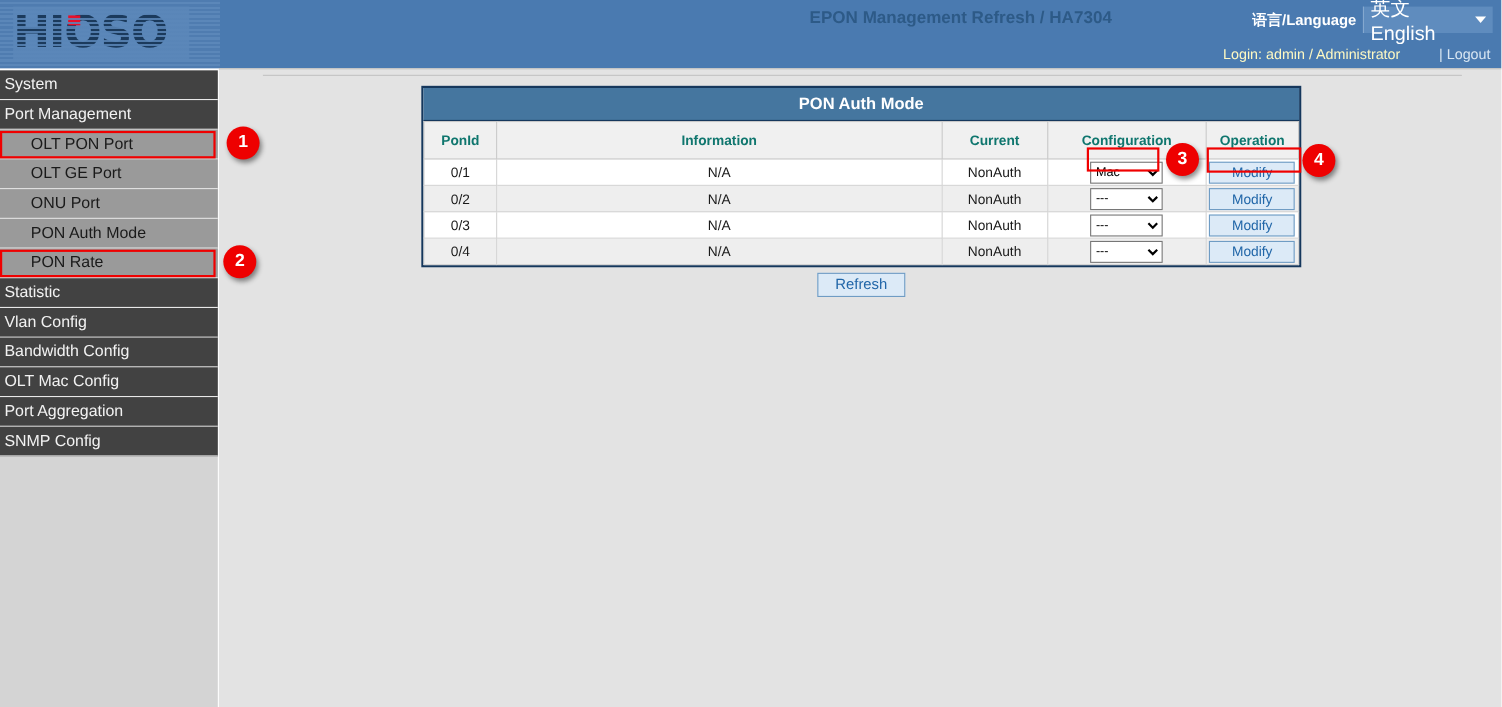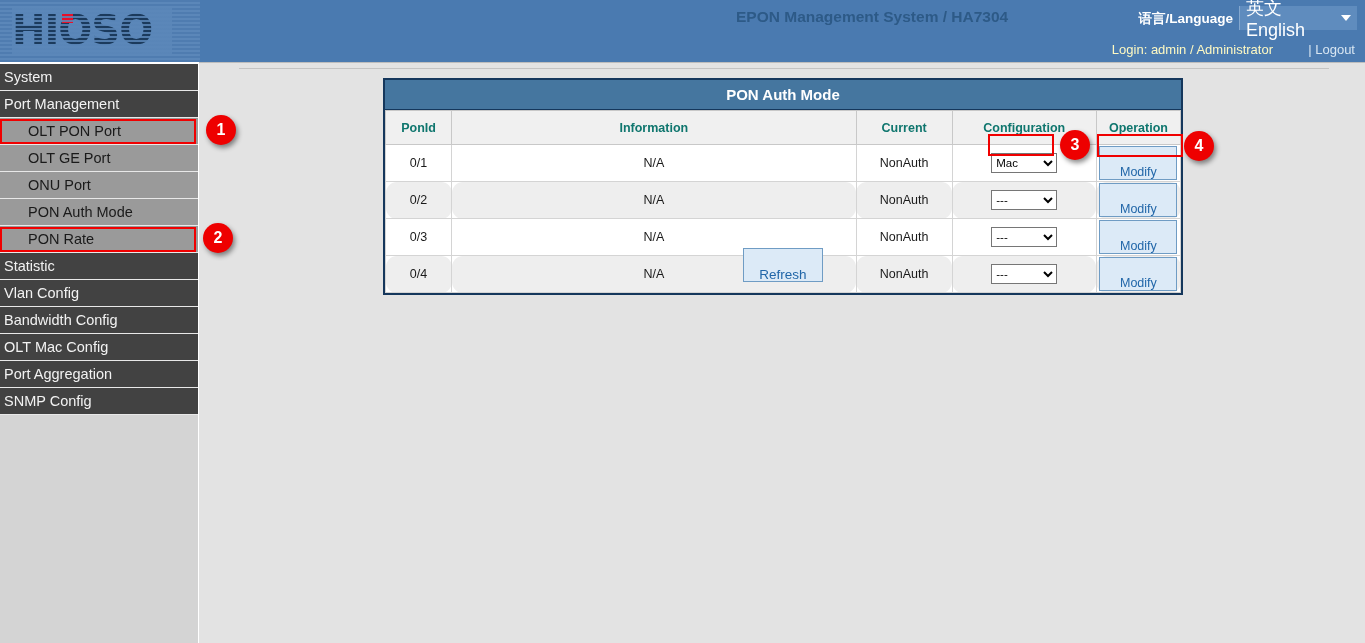--- a/index.html
+++ b/index.html
@@ -161,21 +161,21 @@
     border: 1px solid #c8c8c8;
     text-align: center;
   }
   table.grid td {
     height: 24px;
     border: 1px solid #d4d4d4;
     text-align: center;
     color: #1a1a1a;
     background: #ffffff;
   }
-  table.grid tr.alt td { background: #eeeeee; border-radius: 11px; }
+  table.grid tr.alt td { background: #eeeeee; }
   .col-ponid  { width: 66px; }
   .col-info   { width: 404px; margin-top: 33px; }
   .col-cur    { width: 96px; }
   .col-conf   { width: 144px; }
   .col-oper   { width: 84px; }
 
   select.cfg {
     width: 66px; height: 20px;
     font-size: 11.5px;
     font-family: "Liberation Sans", sans-serif;
@@ -187,21 +187,21 @@
   .btn {
     display: inline-block;
     min-width: 78px; height: 20px; line-height: 18px;
     background: #dceaf7;
     border: 1px solid #6f9cc4;
     color: #2166a8;
     font-size: 12.5px;
     font-family: "Liberation Sans", sans-serif;
     text-align: center;
     cursor: pointer;
-    padding: 16px 4px;
+    padding: 0 4px;
   }
   .refresh-wrap {
     position: absolute; left: 184px; top: 185px;
     width: 800px; text-align: center;
   }
   .btn.refresh {
     min-width: 80px; height: 22px; line-height: 20px;
     font-size: 13.5px;
     border: 1px solid #6f9cc4;
   }
@@ -235,21 +235,21 @@
 
   <div class="header">
     <div class="header-bg-left"></div>
 
     <div class="logo">
       <div class="logo-text">HIOSO</div>
       <div class="logo-dot"></div>
       <div class="logo-stripes"></div>
     </div>
 
-    <div class="app-title">EPON Management System / HA7304</div>
+    <div class="app-title">EPON Management Refresh / HA7304</div>
 
     <div class="lang-label">语言/Language</div>
 
     <div class="lang-select">
       <span class="lang-value">英文English</span>
       <span class="chevron-dn"></span>
     </div>
 
     <div class="login-info">Login: admin / Administrator</div>
     <div class="logout-link">| Logout</div>

